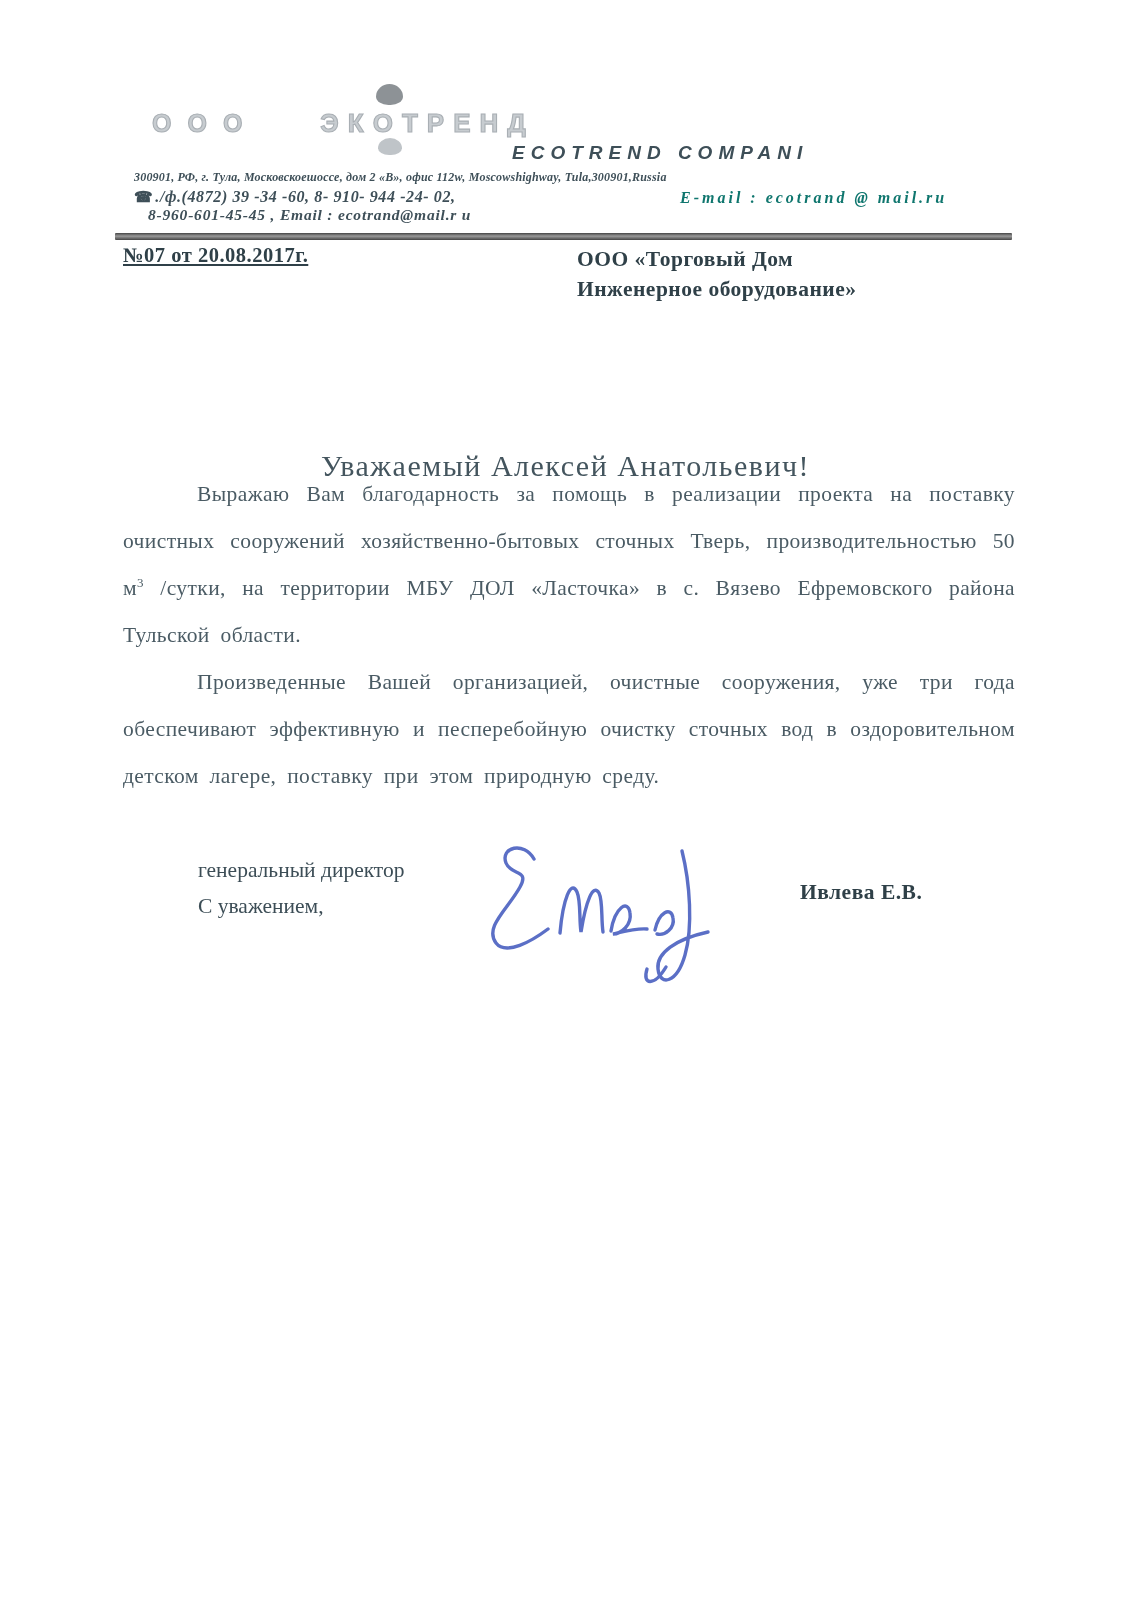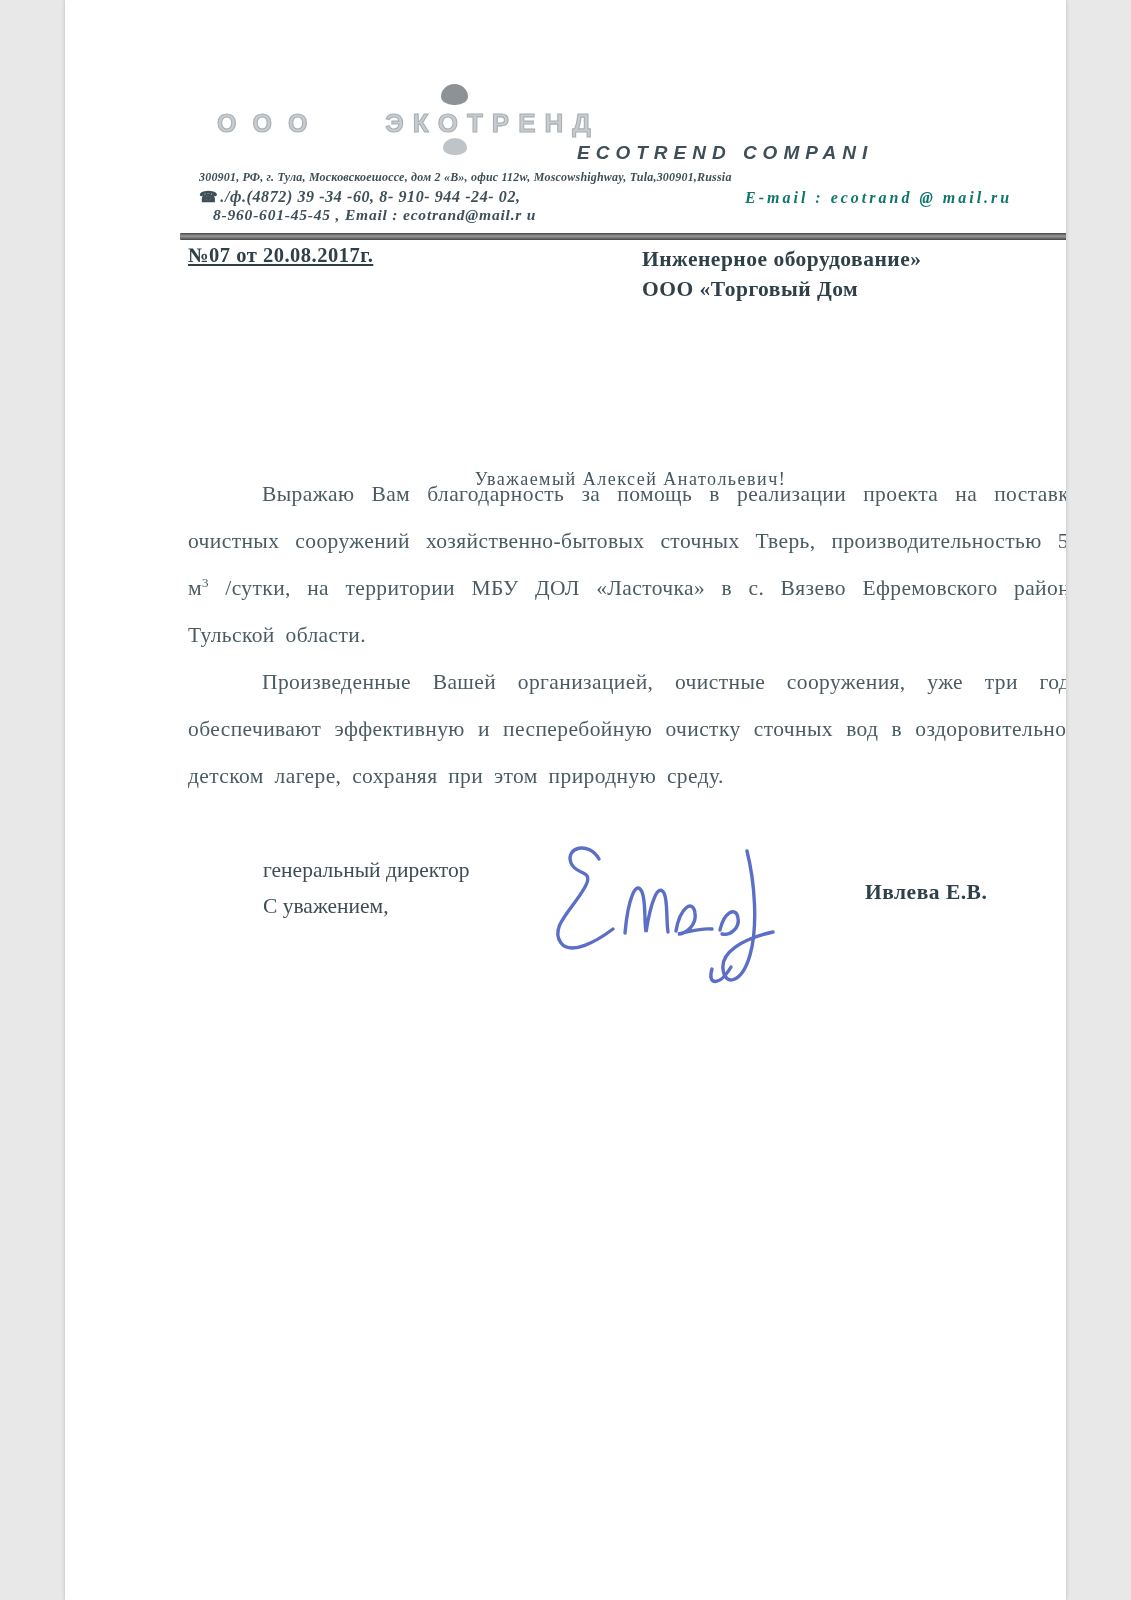--- a/index.html
+++ b/index.html
@@ -1,18 +1,18 @@
 <!DOCTYPE html>
 <html><head>
 <meta charset="utf-8">
 <style>
   html,body{margin:0;padding:0;background:#e8e8e8;}
   .page{
     position:relative;
-    width:1001px;height:1600px;
+    width:1131px;height:1600px;
     margin:0 auto;
     background:#ffffff;
     font-family:"Liberation Serif", serif;
     overflow:hidden;
     box-shadow:0 0 4px rgba(0,0,0,.2);
   }
 
   
   .logo-row{
     position:absolute;left:152px;top:108px;
@@ -77,23 +77,22 @@
   }
   .addressee{
     position:absolute;left:577px;top:244px;
     font-weight:700;font-size:21.5px;line-height:30px;
     color:#2f4048;letter-spacing:.5px;
   }
 
   
   .salutation{
     position:absolute;left:0;top:449px;width:1131px;
-    text-align:center;font-size:18px;color:#44555e;
+    text-align:center;font-size:30px;color:#44555e;
     letter-spacing:1.5px;
-    margin-top:20px;
   }
   .body-text{
     position:absolute;left:123px;top:471px;width:892px;
     font-size:21.5px;line-height:47px;
     text-align:justify;color:#4a5b64;letter-spacing:.4px;
   }
   .body-text p{margin:0;text-indent:74px;word-spacing:5px;}
   .body-text sup{font-size:13px;line-height:0;}
 
   
@@ -124,29 +123,29 @@
 
   <div class="email-right">E-mail : ecotrand @ mail.ru</div>
 
   <div class="contact-row2">8-960-601-45-45 , Email : ecotrand@mail.r u</div>
 
   <div class="rule"></div>
 
   <div class="ref">№07 от 20.08.2017г.</div>
 
   <div class="addressee">
+    <div>ООО «Торговый Дом</div>
     <div>Инженерное оборудование»</div>
-    <div>ООО «Торговый Дом</div>
   </div>
 
   <div class="salutation">Уважаемый Алексей Анатольевич!</div>
 
   <div class="body-text">
     <p><span>Выражаю Вам благодарность за помощь в реализации проекта на поставку очистных сооружений хозяйственно-бытовых сточных Тверь, производительностью 50 м</span><sup>3</sup><span> /сутки, на территории МБУ ДОЛ «Ласточка» в с. Вязево Ефремовского района Тульской области.</span></p>
-    <p>Произведенные Вашей организацией, очистные сооружения, уже три года обеспечивают эффективную и песперебойную очистку сточных вод в оздоровительном детском лагере, сохраняя при этом природную среду.</p>
+    <p>Произведенные Вашей организацией, очистные сооружения, уже три года обеспечивают эффективную и песперебойную очистку сточных вод в оздоровительном детском лагере, поставку при этом природную среду.</p>
   </div>
 
   <div class="closing">
     <div>генеральный директор</div>
     <div>С уважением,</div>
   </div>
 
   <svg class="signature-svg" width="300" height="160" viewBox="0 0 300 160">
     <g fill="none" stroke="#5b6fc6" stroke-width="3.4" stroke-linecap="round">
       <path d="M 84,24 C 74,6 50,12 56,28 C 61,41 80,34 70,52 C 58,74 34,92 46,108 C 56,121 82,106 98,94"></path>

